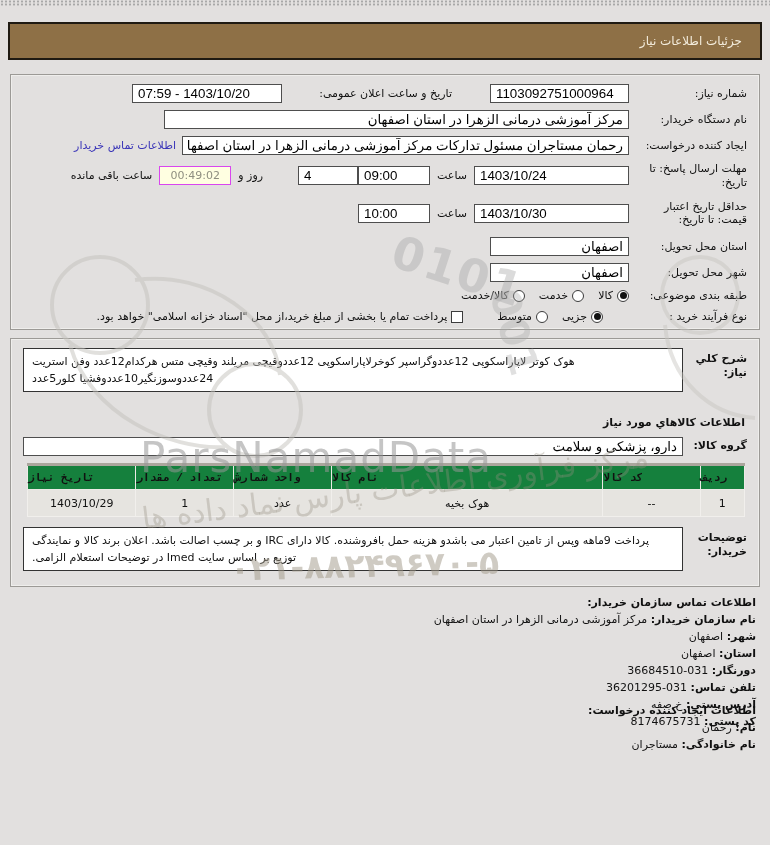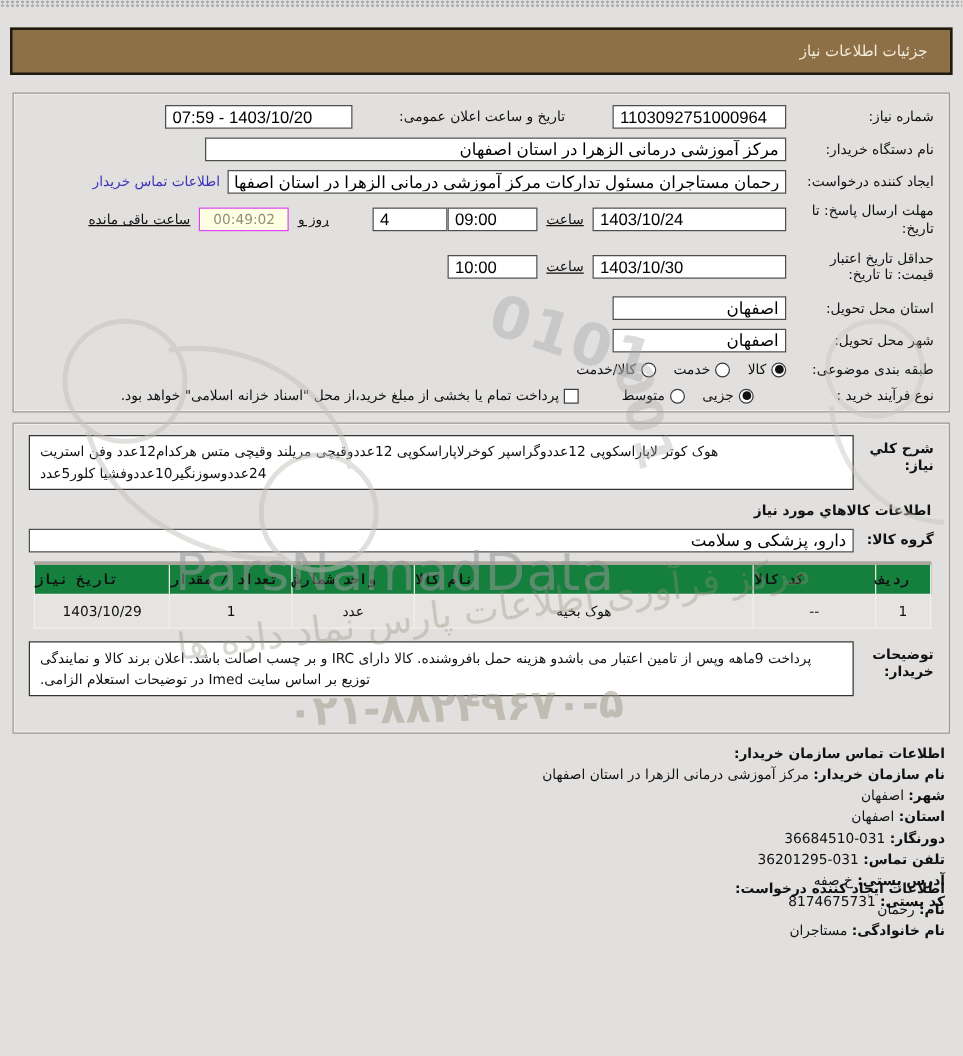--- a/index.html
+++ b/index.html
@@ -31,21 +31,21 @@
   .frow { display:flex; align-items:center; margin-bottom:7px; }
   .flabel { width:118px; flex:0 0 118px; padding-left:4px; line-height:1.25; }
   .tbox {
     background:#fff; border:1px solid #4e4e4e; height:19px;
     display:flex; align-items:center; padding:0 5px; overflow:hidden; white-space:nowrap;
   }
   .center { justify-content:center; }
   .ltr { direction:ltr; unicode-bidi:embed; }
   .w160{width:139px;} .w150{width:150px;} .w155{width:155px;}
   .w72{width:72px;} .w60{width:60px;} .grow{flex:1;} .gap28{margin-left:28px;}
-  .mid-label{ margin:4px 7px; white-space:nowrap;text-decoration:underline; }
+  .mid-label{ margin:4px 7px; white-space:nowrap; }
   .countdown {
     background:#ffffe1; border:1px solid #d946ef; color:#8f8f80;
     width:72px; height:19px; display:flex; align-items:center; justify-content:center;text-align:right;
   }
   .link { color:#3a35b8; margin-right:6px; white-space:nowrap; cursor:pointer; }
   .radio {
     width:12px; height:12px; border:1px solid #3c3c3c; border-radius:50%;
     background:#fff; display:inline-block; position:relative; flex:0 0 12px;
   }
   .radio.on::after {
@@ -56,21 +56,21 @@
     display:inline-block; flex:0 0 12px;
   }
   .opt-label { margin:0 4px 0 14px; white-space:nowrap; }
   .bold { font-weight:bold; }
   .multibox {
     background:#fff; border:1px solid #333; min-height:44px;
     display:flex; align-items:center; justify-content:center;
     text-align:left; padding:3px 8px; line-height:1.55; flex:1;
   }
   .need-label { width:64px; flex:0 0 64px; font-weight:bold; line-height:1.3; padding-left:4px; }
-  .section-heading { font-weight:bold; margin:10px 2px 8px; }
+  .section-heading { font-weight:bold; margin:24px 2px 8px; }
   table.items { width:calc(100% - 6px); margin:4px 2px 10px; border-collapse:collapse; }
   table.items th {
     background:#15803d; border:1px solid #eceae6; border-top:3px solid #aba69d;
     height:25px; font-weight:bold; text-align:left;font-family:Liberation Mono, monospace;
   }
   table.items td {
     background:#e6e4e0; border:1px solid #f1efec; height:27px; text-align:center;
   }
   .contact-block { position:absolute; right:14px; left:14px; line-height:17px; }
   #org-contact { top:594px; }

